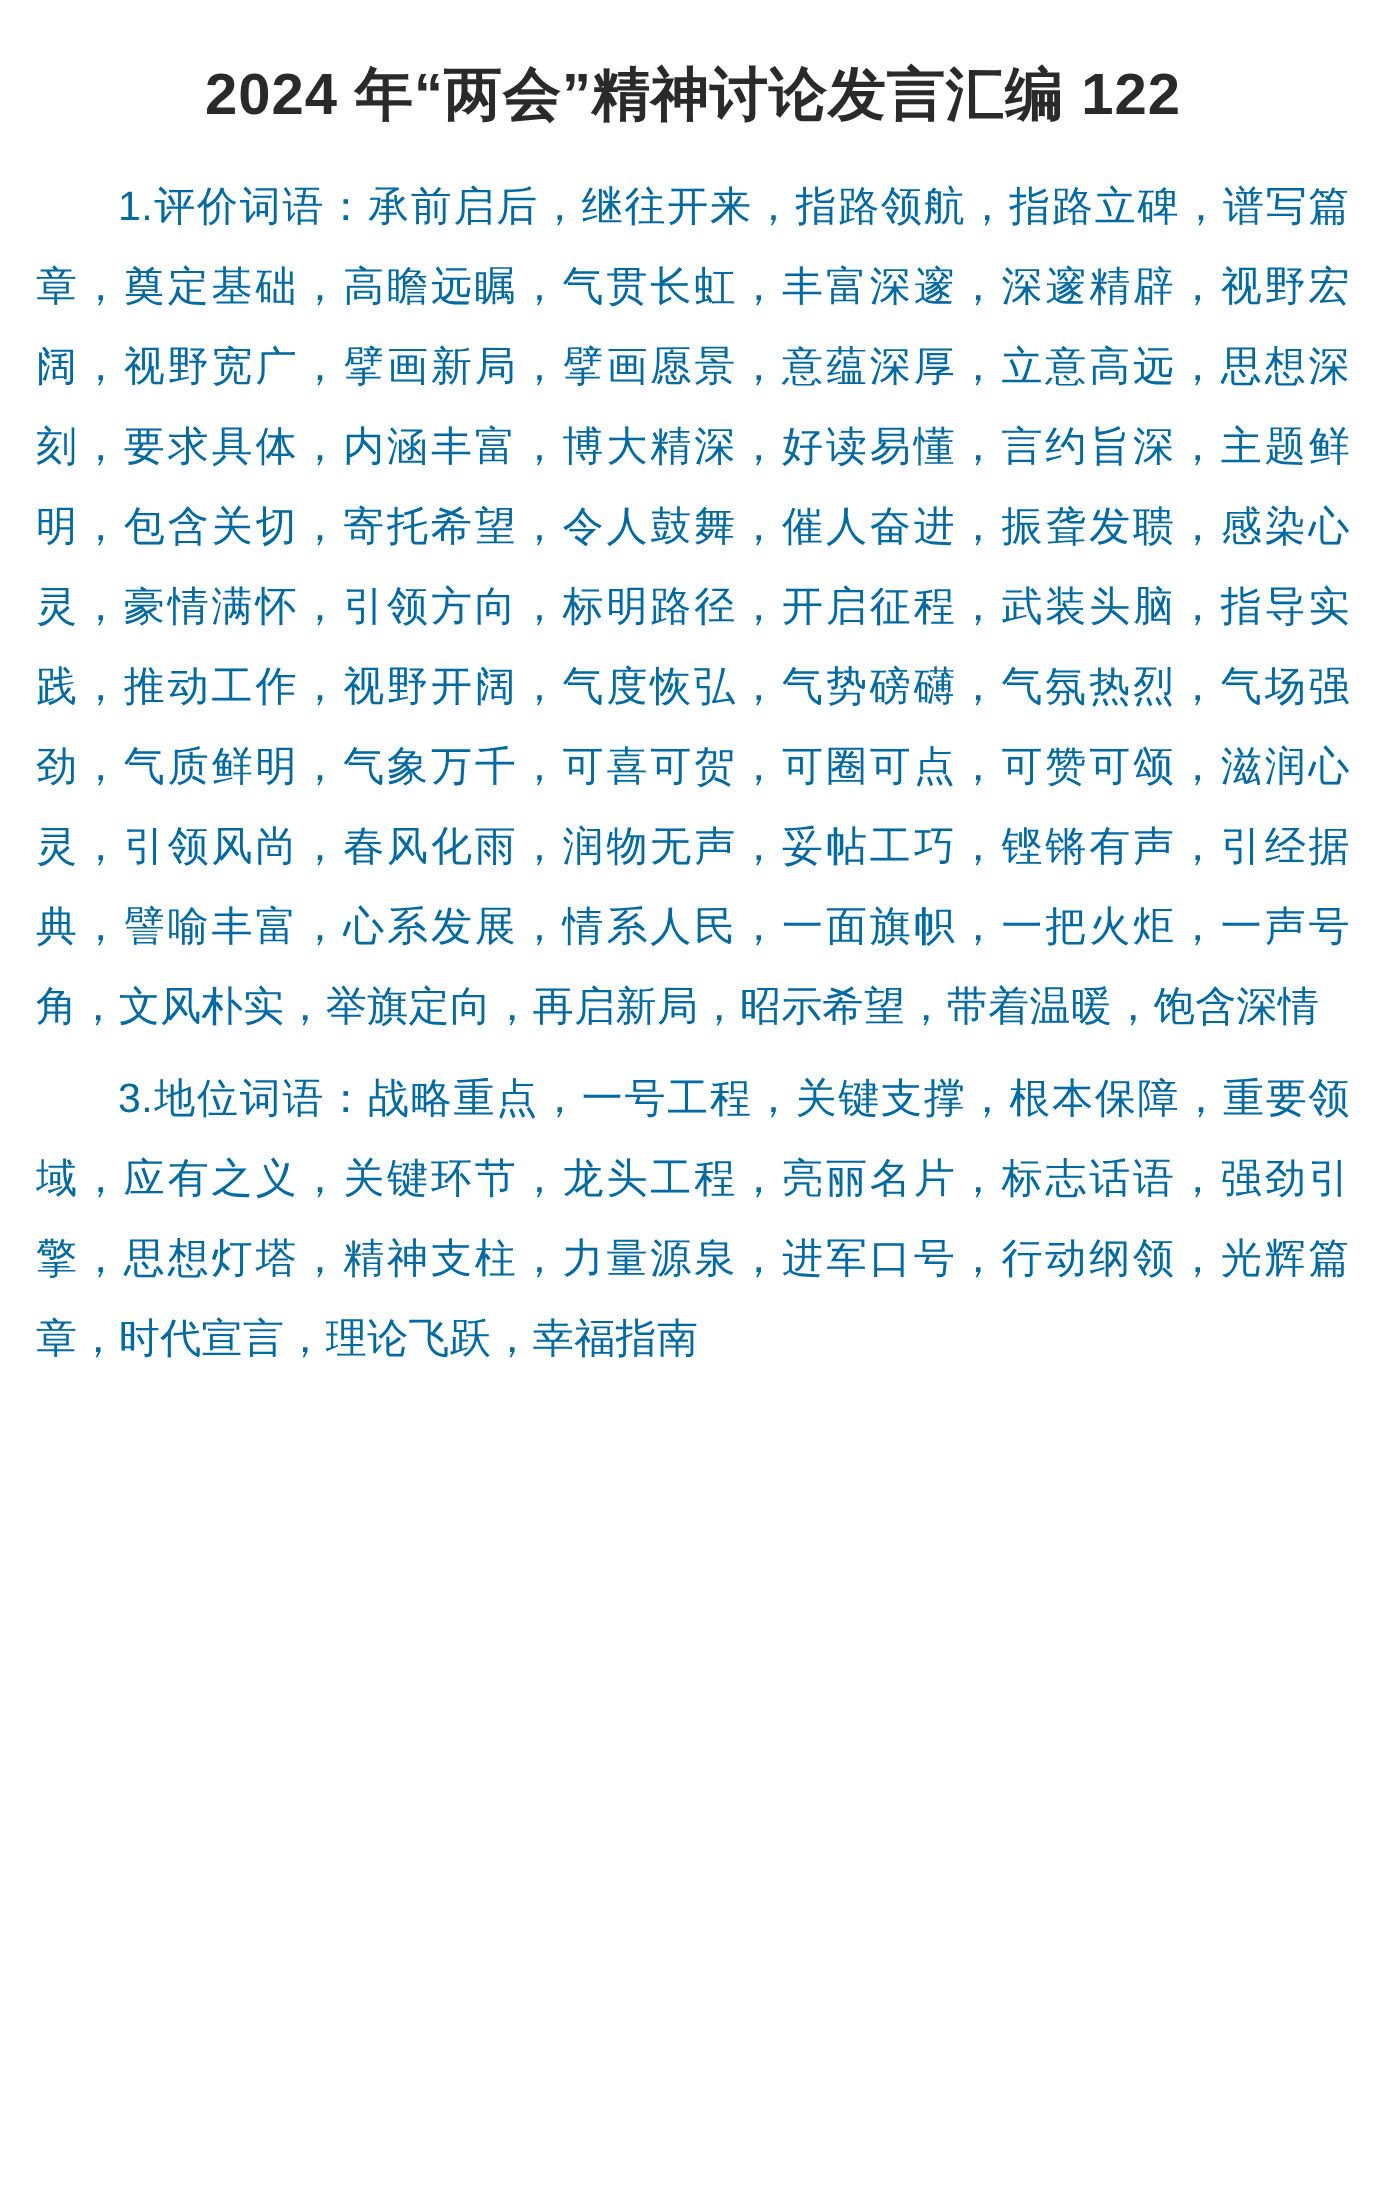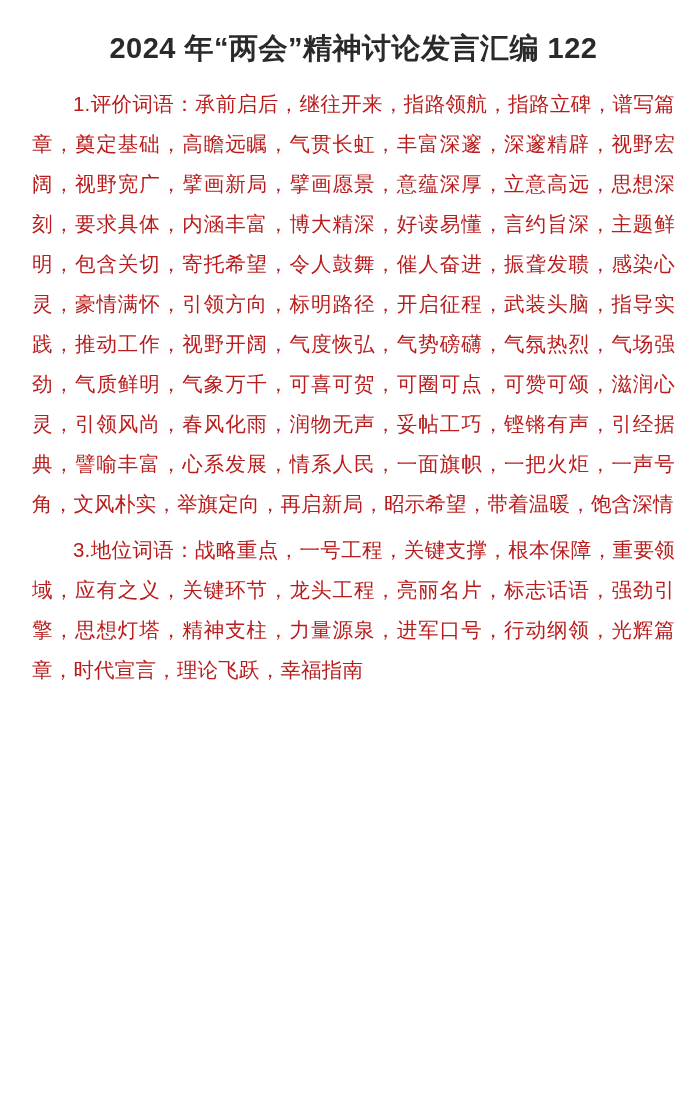--- a/index.html
+++ b/index.html
@@ -11,40 +11,40 @@
     width: 693px;
     height: 1097px;
     font-family: "Liberation Sans", "DejaVu Sans", sans-serif;
     color: #2b2b2b;
     overflow: hidden;
   }
   .page {
     width: 693px;
     height: 899px;
     box-sizing: border-box;
-    padding: 26px 18px 0 32px;
+    padding: 26px 18px 0 18px;
     background: #ffffff;
   }
   .doc-title {
     font-size: 29px;
     font-weight: 700;
     text-align: center;
     letter-spacing: 0.5px;
     color: #2a2a2a;
     line-height: 1.25;
     margin: 4px 0 18px 0;
     white-space: nowrap;
   }
   .para {
     font-size: 20.5px;
     line-height: 1.95;
     text-align: justify;
     text-align-last: left;
     text-justify: inter-ideograph;
-    color: #b91c1c;
+    color: #0369a1;
     margin: 0 0 6px 0;
     text-indent: 2em;
     word-break: break-all;
     letter-spacing: 0.2px;
   }
 </style>
 </head>
 <body>
 
 <div class="page">

